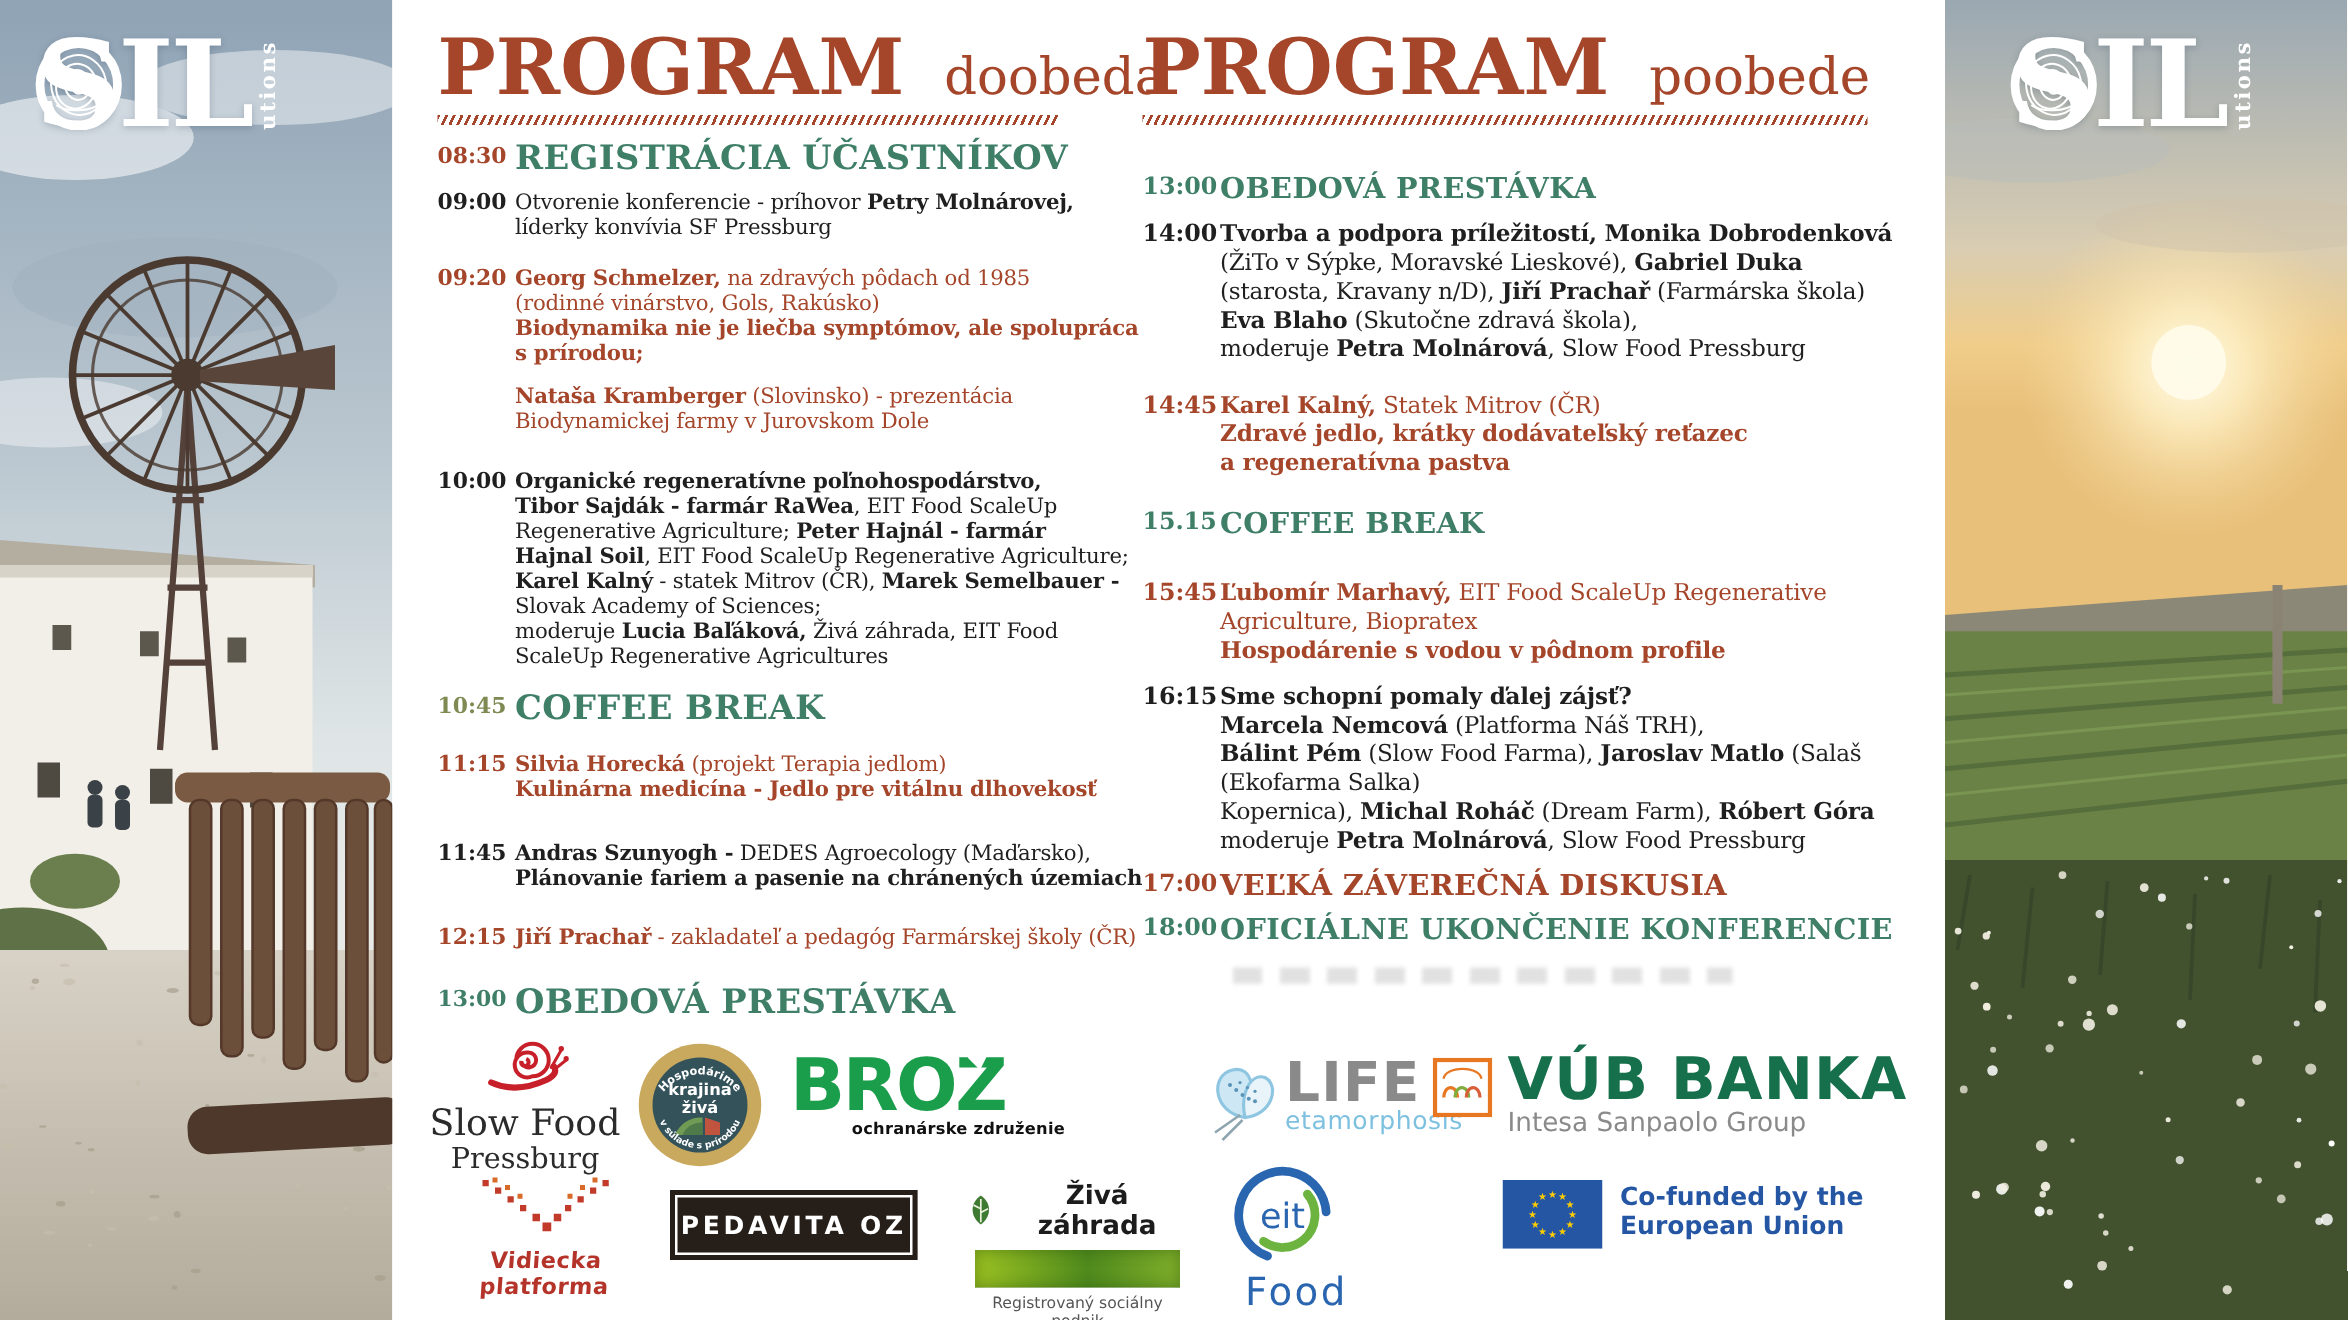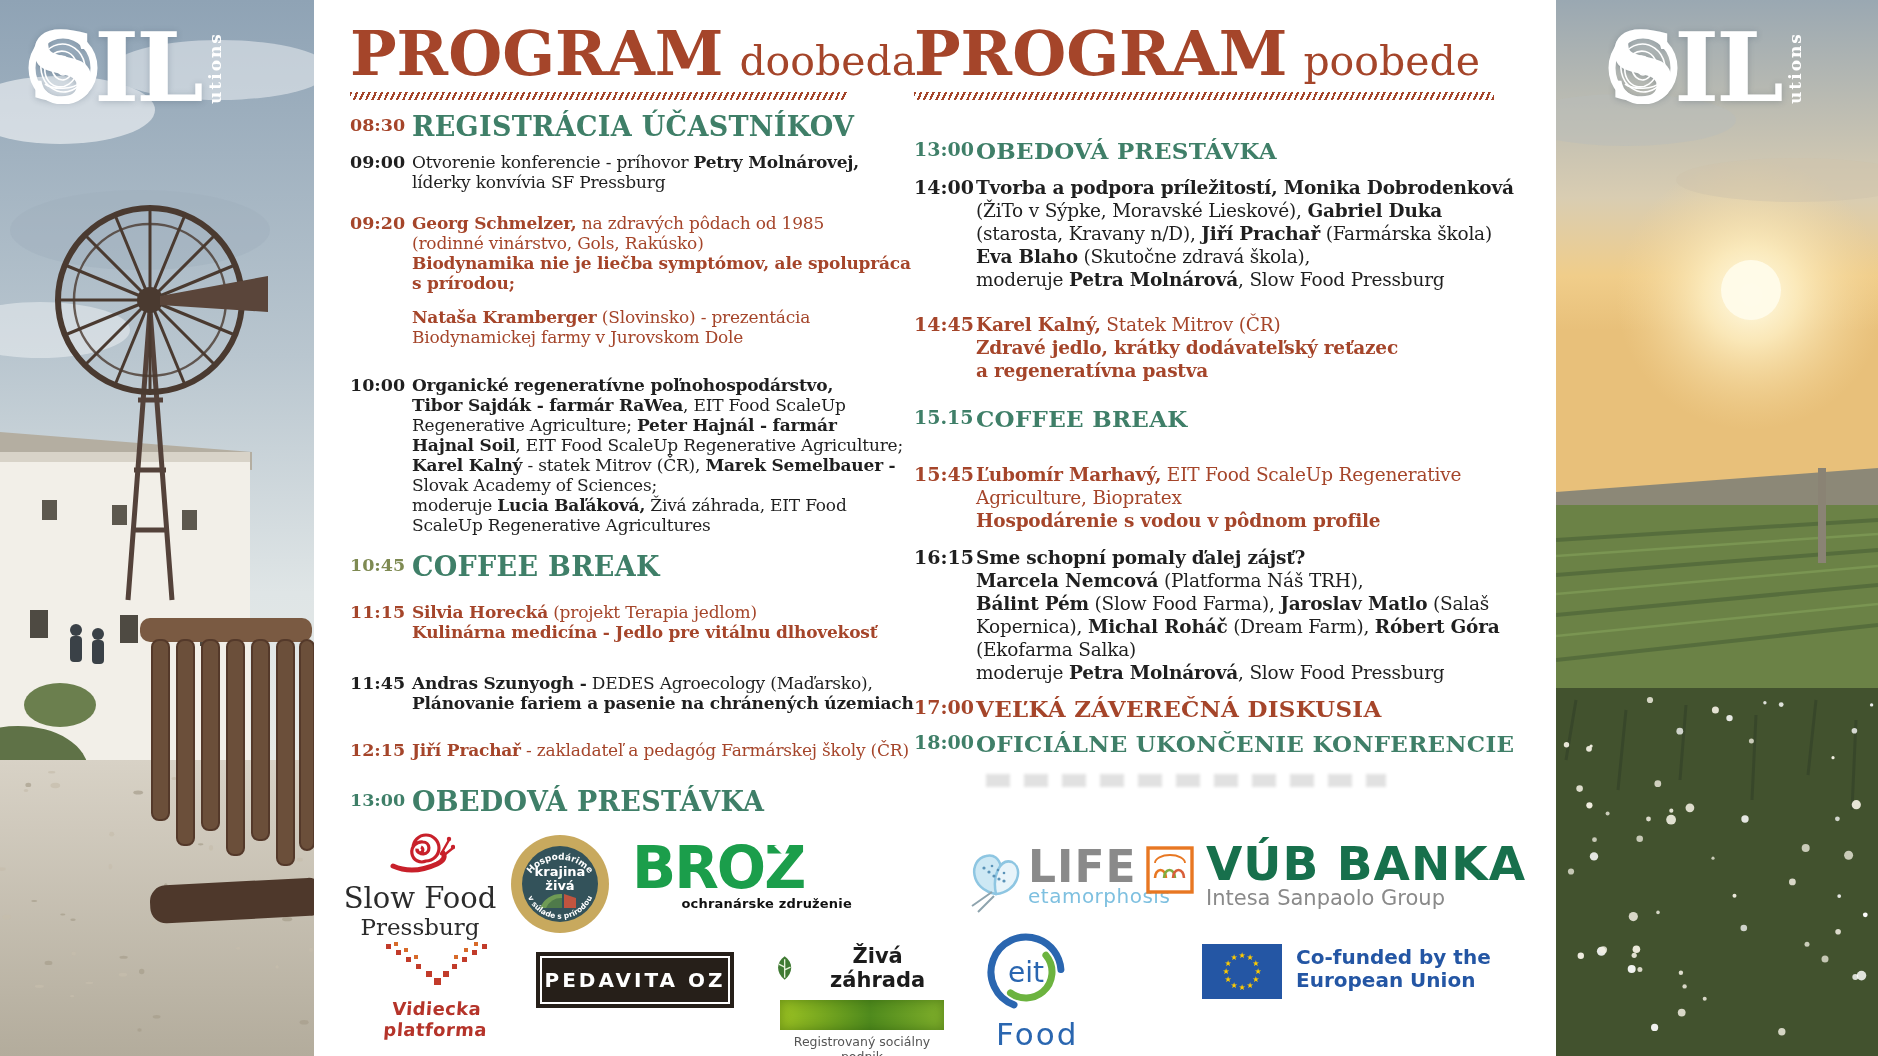--- a/index.html
+++ b/index.html
@@ -20,21 +20,21 @@
   .soil .suffix{writing-mode:vertical-rl;transform:rotate(180deg);font-size:17px;font-weight:bold;
                 letter-spacing:2px;height:72px;margin-left:4px;display:flex;align-items:center;}
   .soil-left{left:28px;top:32px;}
   .soil-right{left:52px;top:32px;}
 
   
   .center{position:absolute;left:314px;top:0;width:1242px;height:1056px;background:#fff;}
   .col-header{position:absolute;display:block;}
   .h-left{left:36px;top:22px;}
   .h-right{left:600px;top:22px;}
-  .head-row{display:flex;align-items:baseline;gap:16px;}
+  .head-row{display:flex;align-items:baseline;gap:32px;}
   .prog-title{font-size:62px;font-weight:bold;color:#a5452a;letter-spacing:0px;line-height:64px;}
   .prog-sub{font-size:41px;color:#a5452a;}
   .dotted{height:8px;margin-top:6px;
     background:repeating-linear-gradient(115deg,#a5452a 0 2.2px,transparent 2.2px 5.6px);}
   .h-left .dotted{width:497px;}
   .h-right .dotted{width:580px;}
 
   
   .cl{position:absolute;left:36px;top:100px;width:505px;}
   .cr{position:absolute;left:600px;top:100px;width:625px;}
@@ -370,22 +370,22 @@
             <div class="line"><span class="sg-rn">Agriculture, Biopratex</span></div>
             <div class="line"><span class="sg-rb">Hospodárenie s vodou v pôdnom profile</span></div>
           </div>
         </div>
         <div class="entry">
           <span class="time ts-black">16:15</span>
           <div class="ebody">
             <div class="line"><span class="sg-b">Sme schopní pomaly ďalej zájsť?</span></div>
             <div class="line"><span class="sg-b">Marcela Nemcová</span><span class="sg-n"> (Platforma Náš TRH),</span></div>
             <div class="line"><span class="sg-b">Bálint Pém</span><span class="sg-n"> (Slow Food Farma), </span><span class="sg-b">Jaroslav Matlo</span><span class="sg-n"> (Salaš</span></div>
+            <div class="line"><span class="sg-n">(Ekofarma Salka)</span></div>
             <div class="line"><span class="sg-n">Kopernica), </span><span class="sg-b">Michal Roháč</span><span class="sg-n"> (Dream Farm), </span><span class="sg-b">Róbert Góra</span></div>
-            <div class="line"><span class="sg-n">(Ekofarma Salka)</span></div>
             <div class="line"><span class="sg-n">moderuje </span><span class="sg-b">Petra Molnárová</span><span class="sg-n">, Slow Food Pressburg</span></div>
           </div>
         </div>
         <div class="entry">
           <span class="time ts-rust">17:00</span>
           <div class="ebody">
             <div class="hd hs-rust">VEĽKÁ ZÁVEREČNÁ DISKUSIA</div>
           </div>
         </div>
         <div class="entry">

